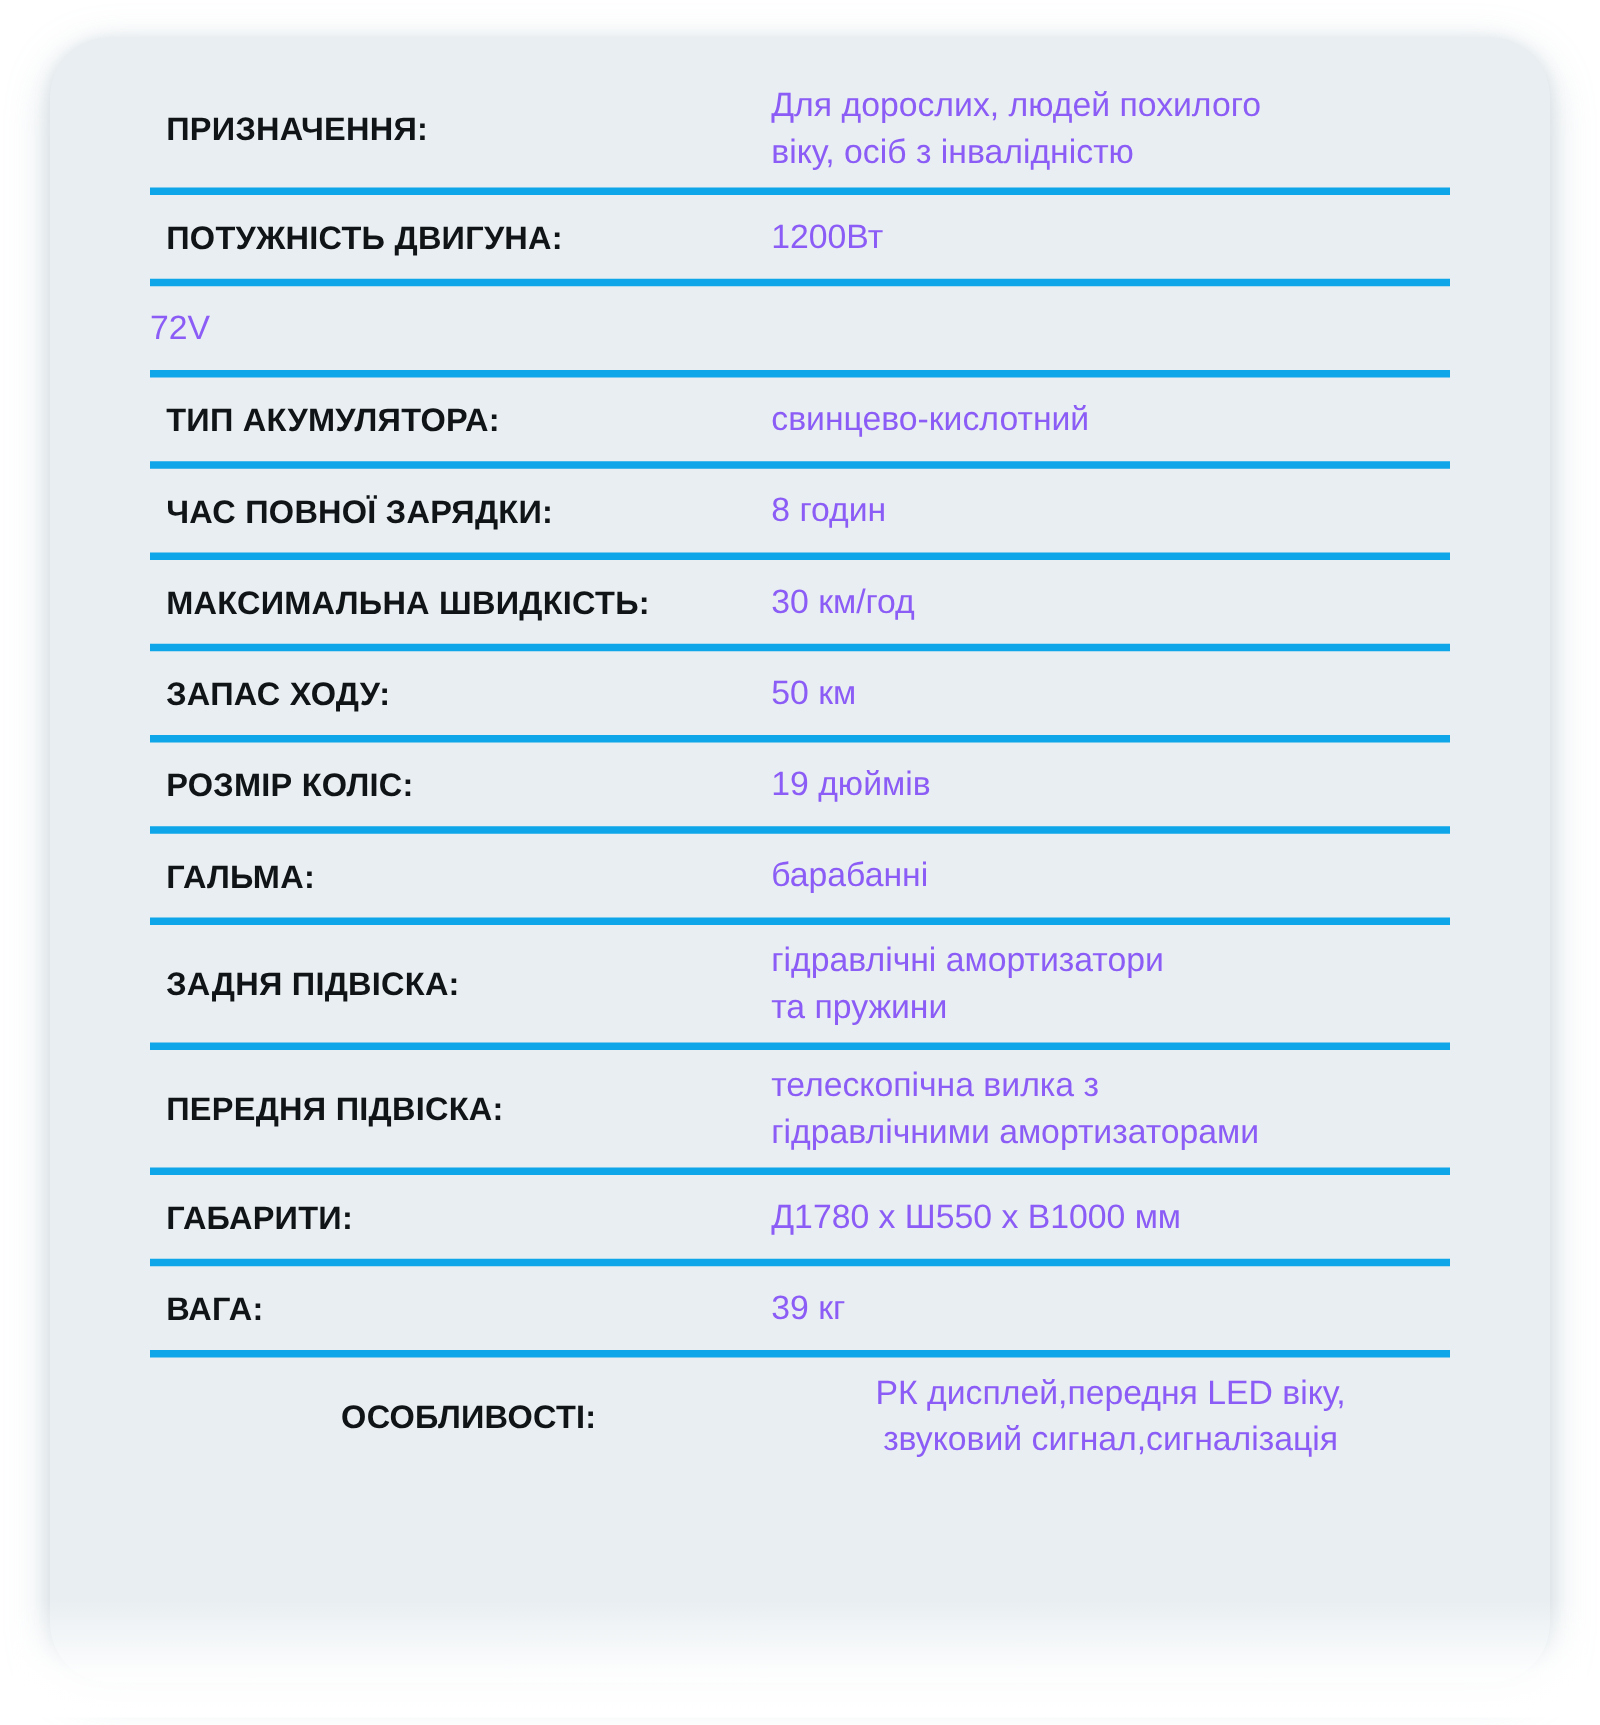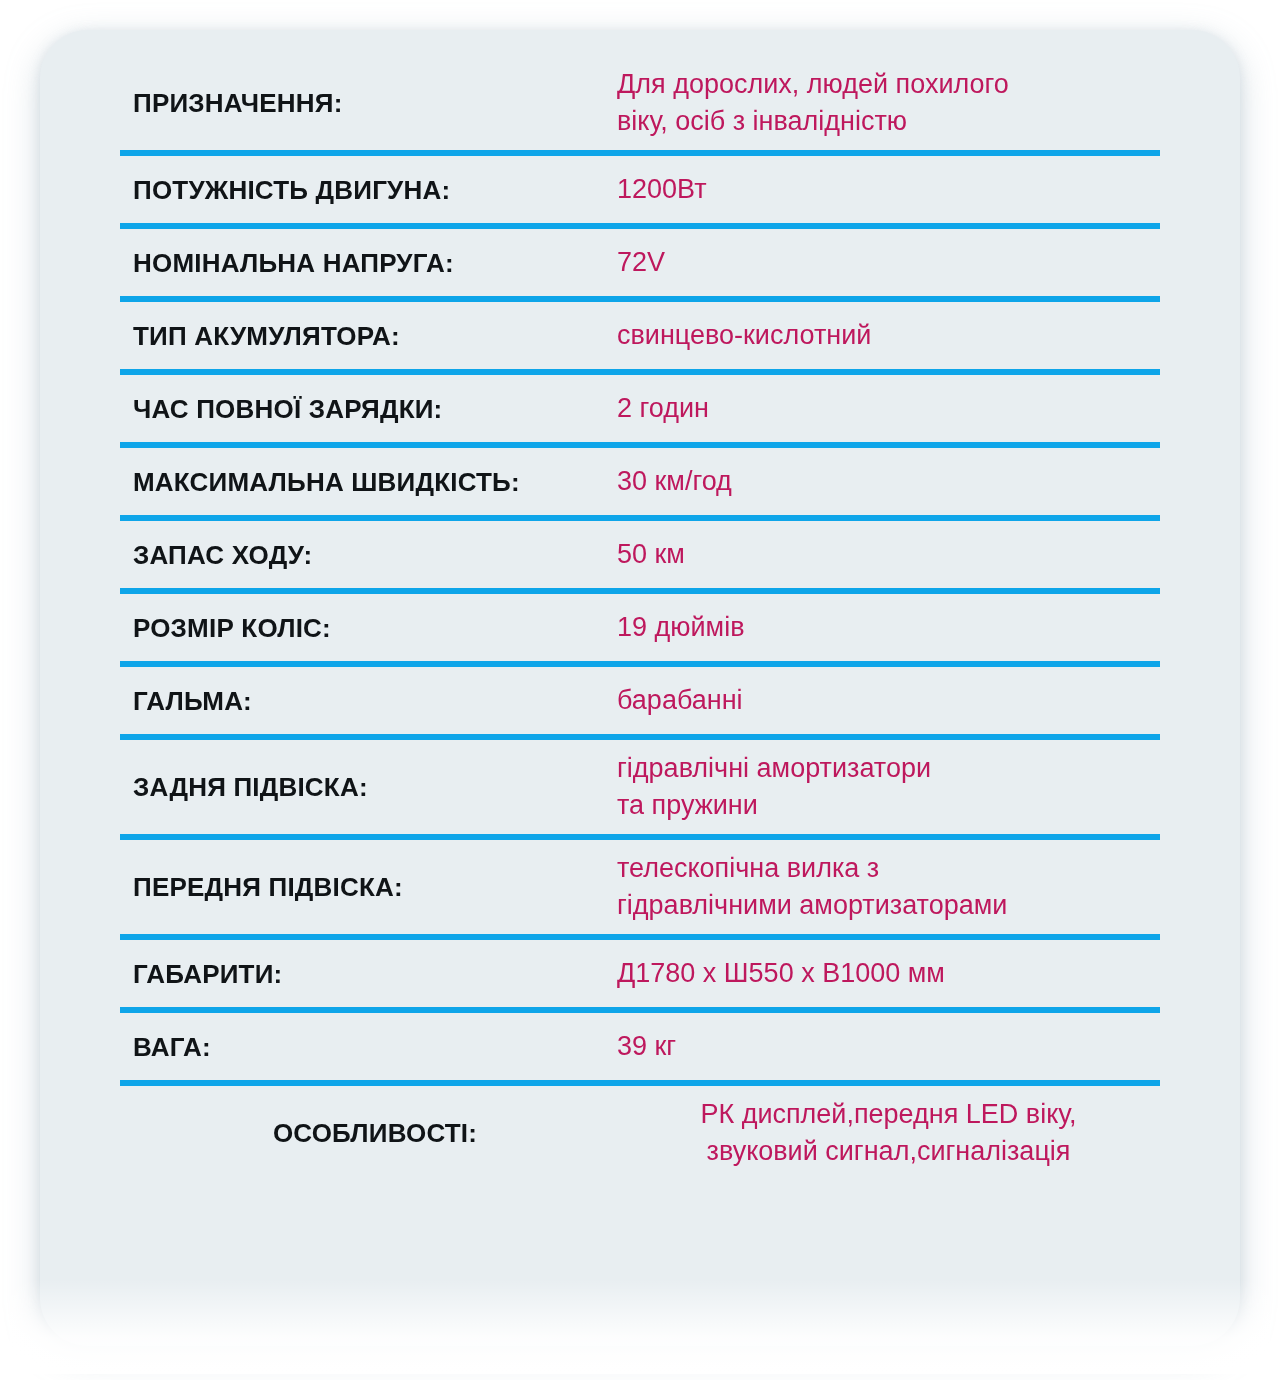--- a/index.html
+++ b/index.html
@@ -55,21 +55,21 @@
     letter-spacing: 0.2px;
     color: #101417;
     text-transform: uppercase;
     white-space: pre-line;
   }
   .spec-value {
     flex: 1 1 auto;
     font-size: 27px;
     font-weight: 400;
     line-height: 37px;
-    color: #be185d;
+    color: #8b5cf6;
     white-space: pre-line;
   }
 </style>
 </head>
 <body>
 
 <div class="page">
   <div class="specs-card">
 
     <div class="spec-row">
@@ -77,33 +77,32 @@
       <div class="spec-value">Для дорослих, людей похилого
 віку, осіб з інвалідністю</div>
     </div>
 
     <div class="spec-row">
       <div class="spec-label">ПОТУЖНІСТЬ ДВИГУНА:</div>
       <div class="spec-value">1200Вт</div>
     </div>
 
     <div class="spec-row">
-      <div class="spec-label">НОМІНАЛЬНА НАПРУГА:</div>
       <div class="spec-value">72V</div>
     </div>
 
 
     <div class="spec-row">
       <div class="spec-label">ТИП АКУМУЛЯТОРА:</div>
       <div class="spec-value">свинцево-кислотний</div>
     </div>
 
     <div class="spec-row">
       <div class="spec-label">ЧАС ПОВНОЇ ЗАРЯДКИ:</div>
-      <div class="spec-value">2 годин</div>
+      <div class="spec-value">8 годин</div>
     </div>
 
     <div class="spec-row">
       <div class="spec-label">МАКСИМАЛЬНА ШВИДКІСТЬ:</div>
       <div class="spec-value">30 км/год</div>
     </div>
 
     <div class="spec-row">
       <div class="spec-label">ЗАПАС ХОДУ:</div>
       <div class="spec-value">50 км</div>

